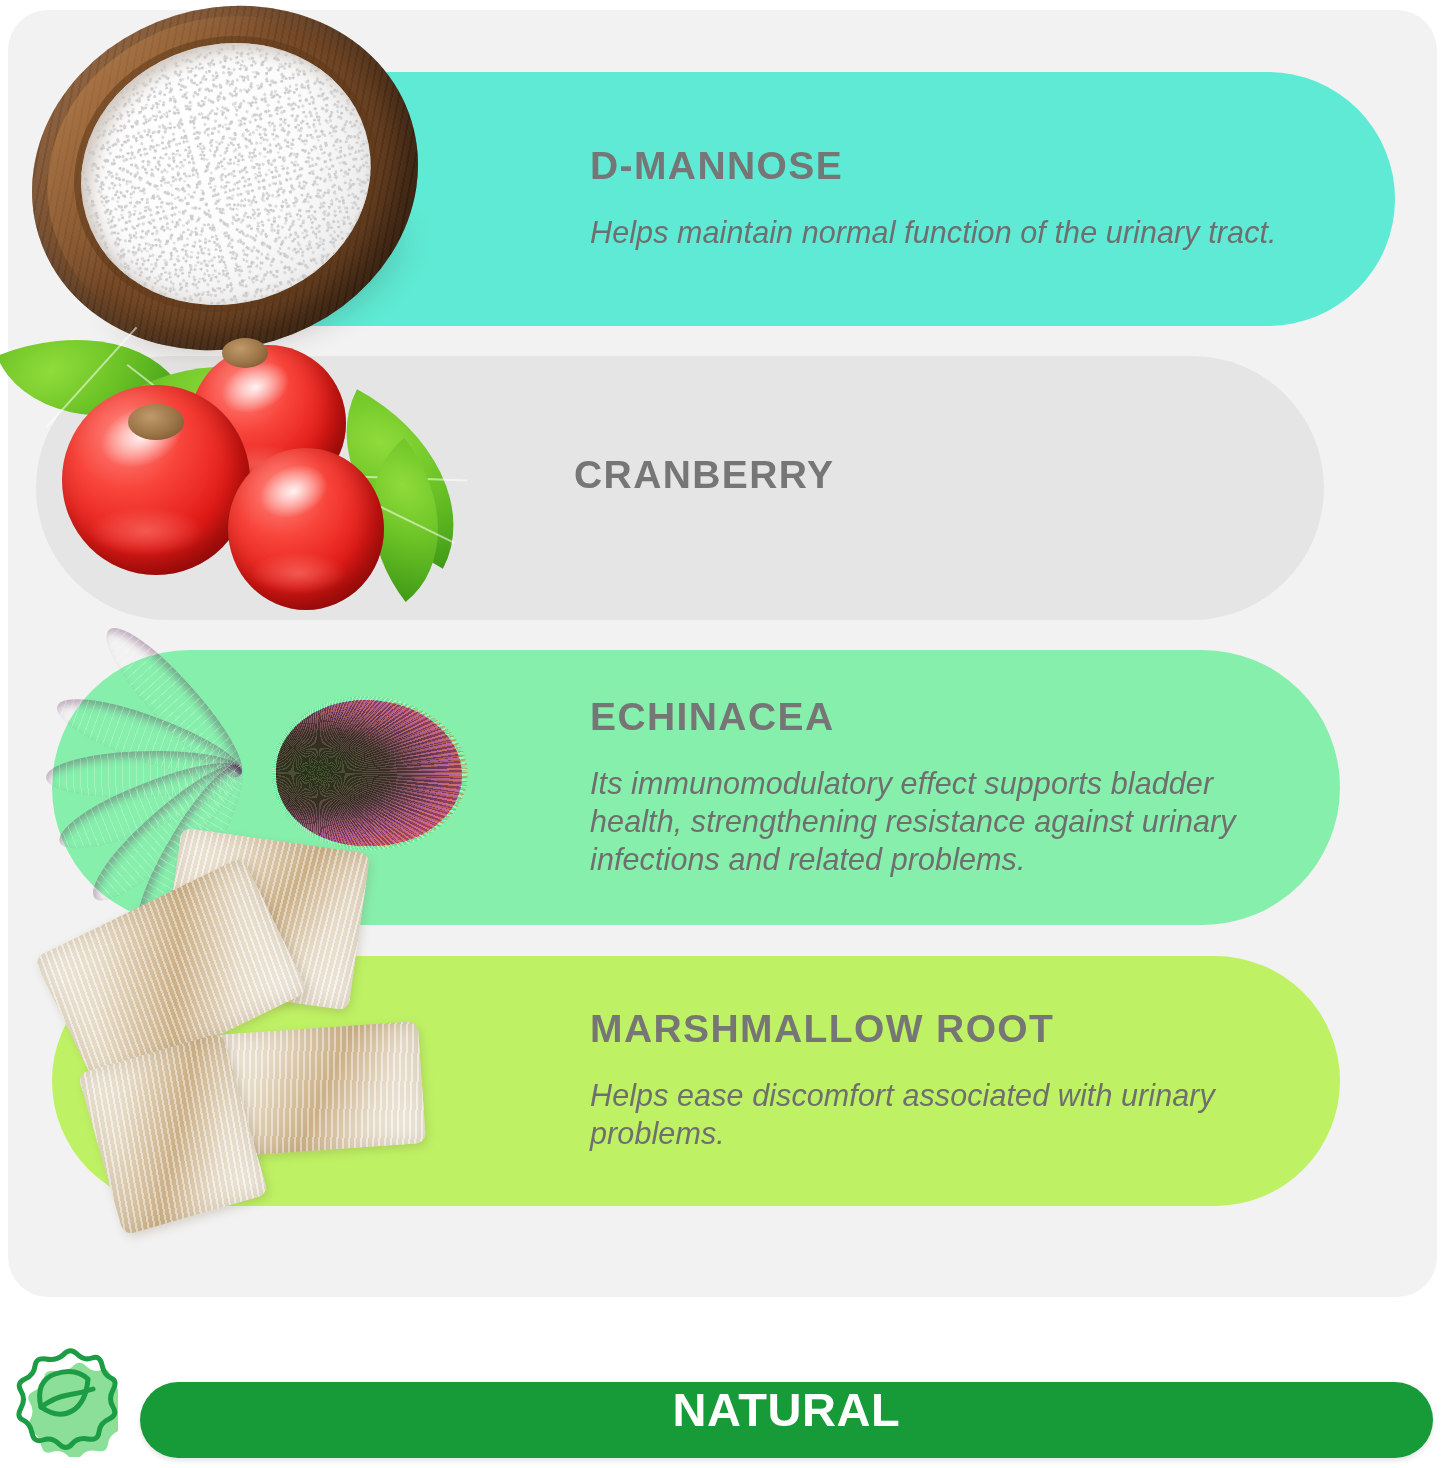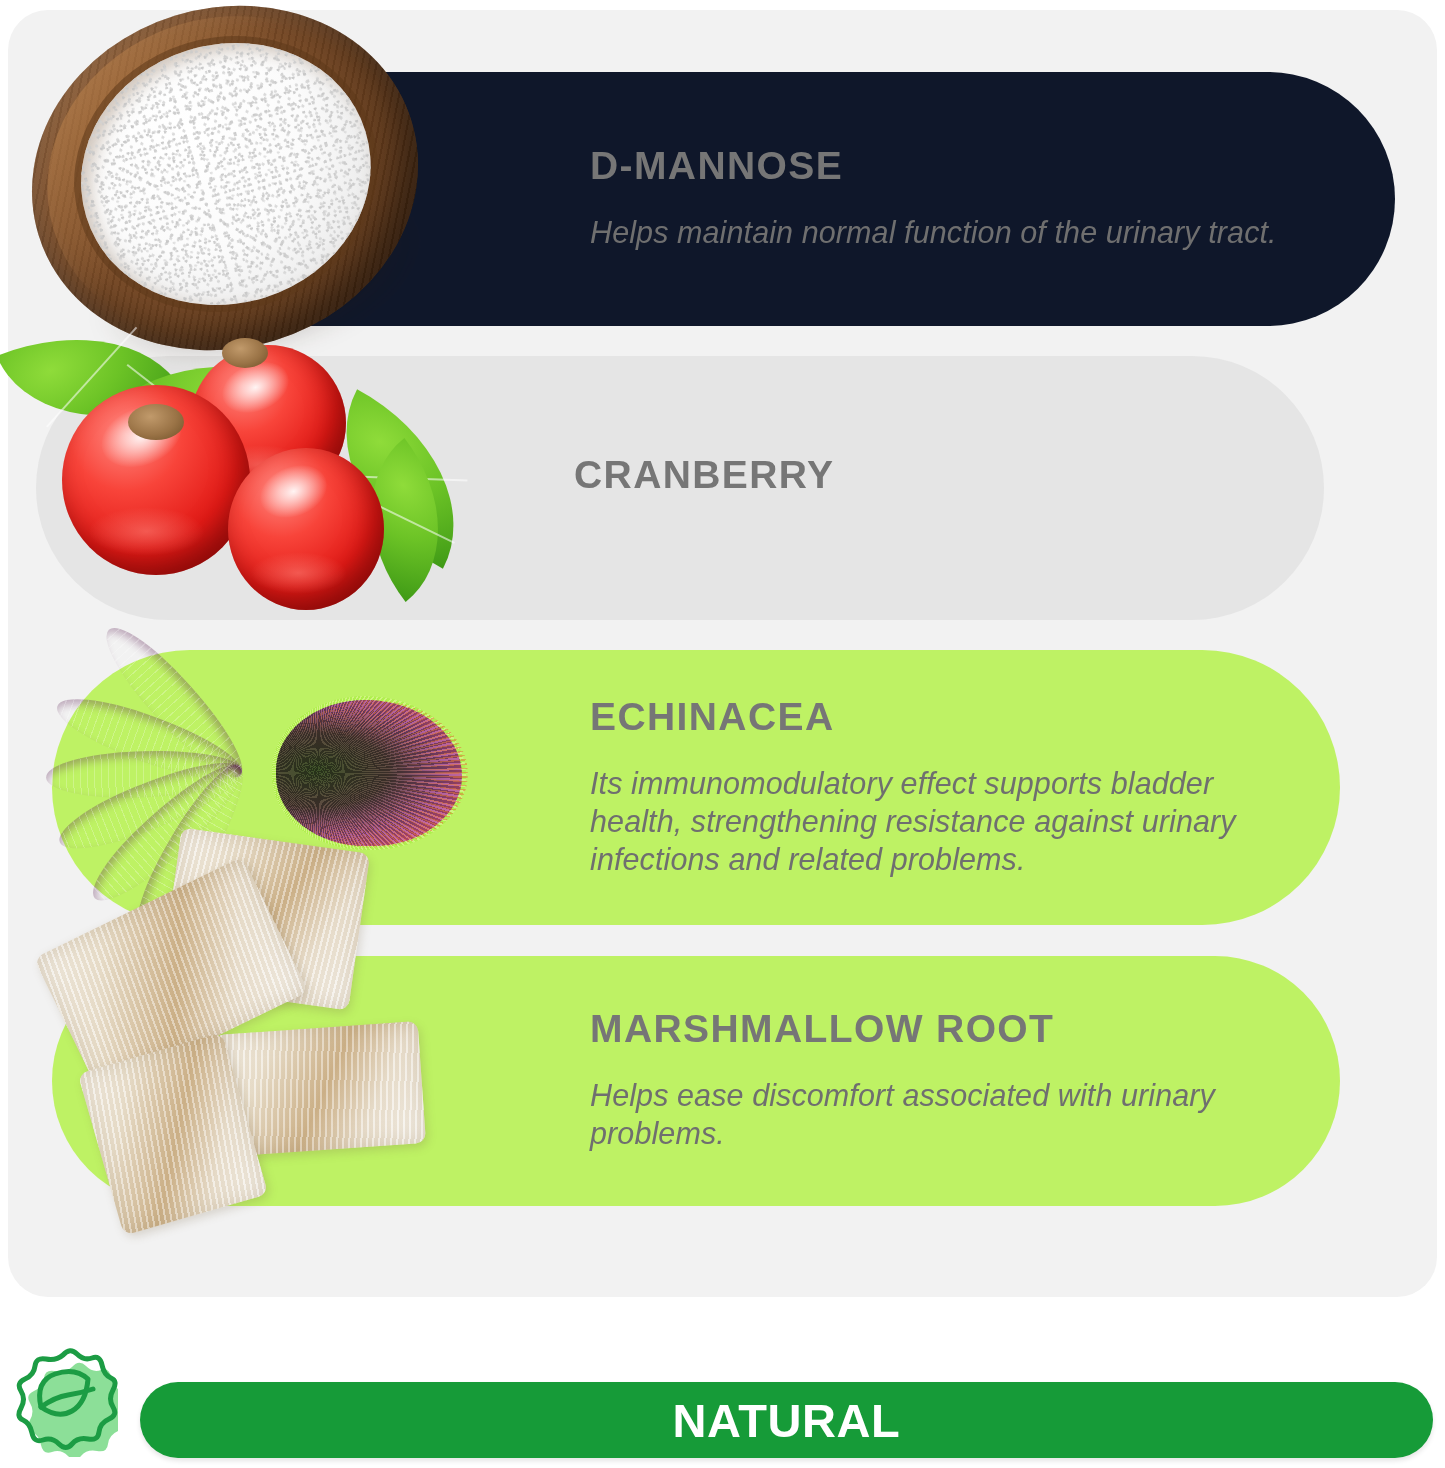--- a/index.html
+++ b/index.html
@@ -261,21 +261,21 @@
   }
 
   
   .banner {
     position: absolute;
     left: 140px; top: 1382px;
     width: 1293px; height: 76px;
     background: #169b38;
     border-radius: 38px;
     display: flex;
-    align-items: center;
+    align-items: flex-start;
     justify-content: center;
     gap: 13px;
     box-shadow: 0 3px 5px rgba(0,0,0,.10);
   }
   .banner-strong {
     color: #ffffff;
     font-size: 47px;
     font-weight: bold;
     letter-spacing: 0.6px;
   }
@@ -290,34 +290,34 @@
   .badge { position: absolute; left: 8px; top: 1345px; width: 110px; height: 112px; }
   .badge svg { width: 110px; height: 112px; display: block; }
 </style>
 </head>
 <body>
 
 <div id="root">
 
   <div class="panel" style="background: rgb(242, 242, 242);"></div>
 
-  <div class="card" id="card-0" style="background: #0f172a;">
+  <div class="card" id="card-0" style="background: #5eead4;">
     <div class="card-body">
       <div class="card-title">D-MANNOSE</div>
       <div class="card-desc">Helps maintain normal function of the urinary tract.</div>
     </div>
   </div>
 
   <div class="card" id="card-1" style="background: rgb(229, 229, 229);">
     <div class="card-body">
       <div class="card-title">CRANBERRY</div>
     </div>
   </div>
 
-  <div class="card" id="card-2" style="background: #bef264;">
+  <div class="card" id="card-2" style="background: #86efac;">
     <div class="card-body">
       <div class="card-title">ECHINACEA</div>
       <div class="card-desc">Its immunomodulatory effect supports bladder health, strengthening resistance against urinary infections and related problems.</div>
     </div>
   </div>
 
   <div class="card" id="card-3" style="background: #bef264;">
     <div class="card-body">
       <div class="card-title">MARSHMALLOW ROOT</div>
       <div class="card-desc">Helps ease discomfort associated with urinary problems.</div>

